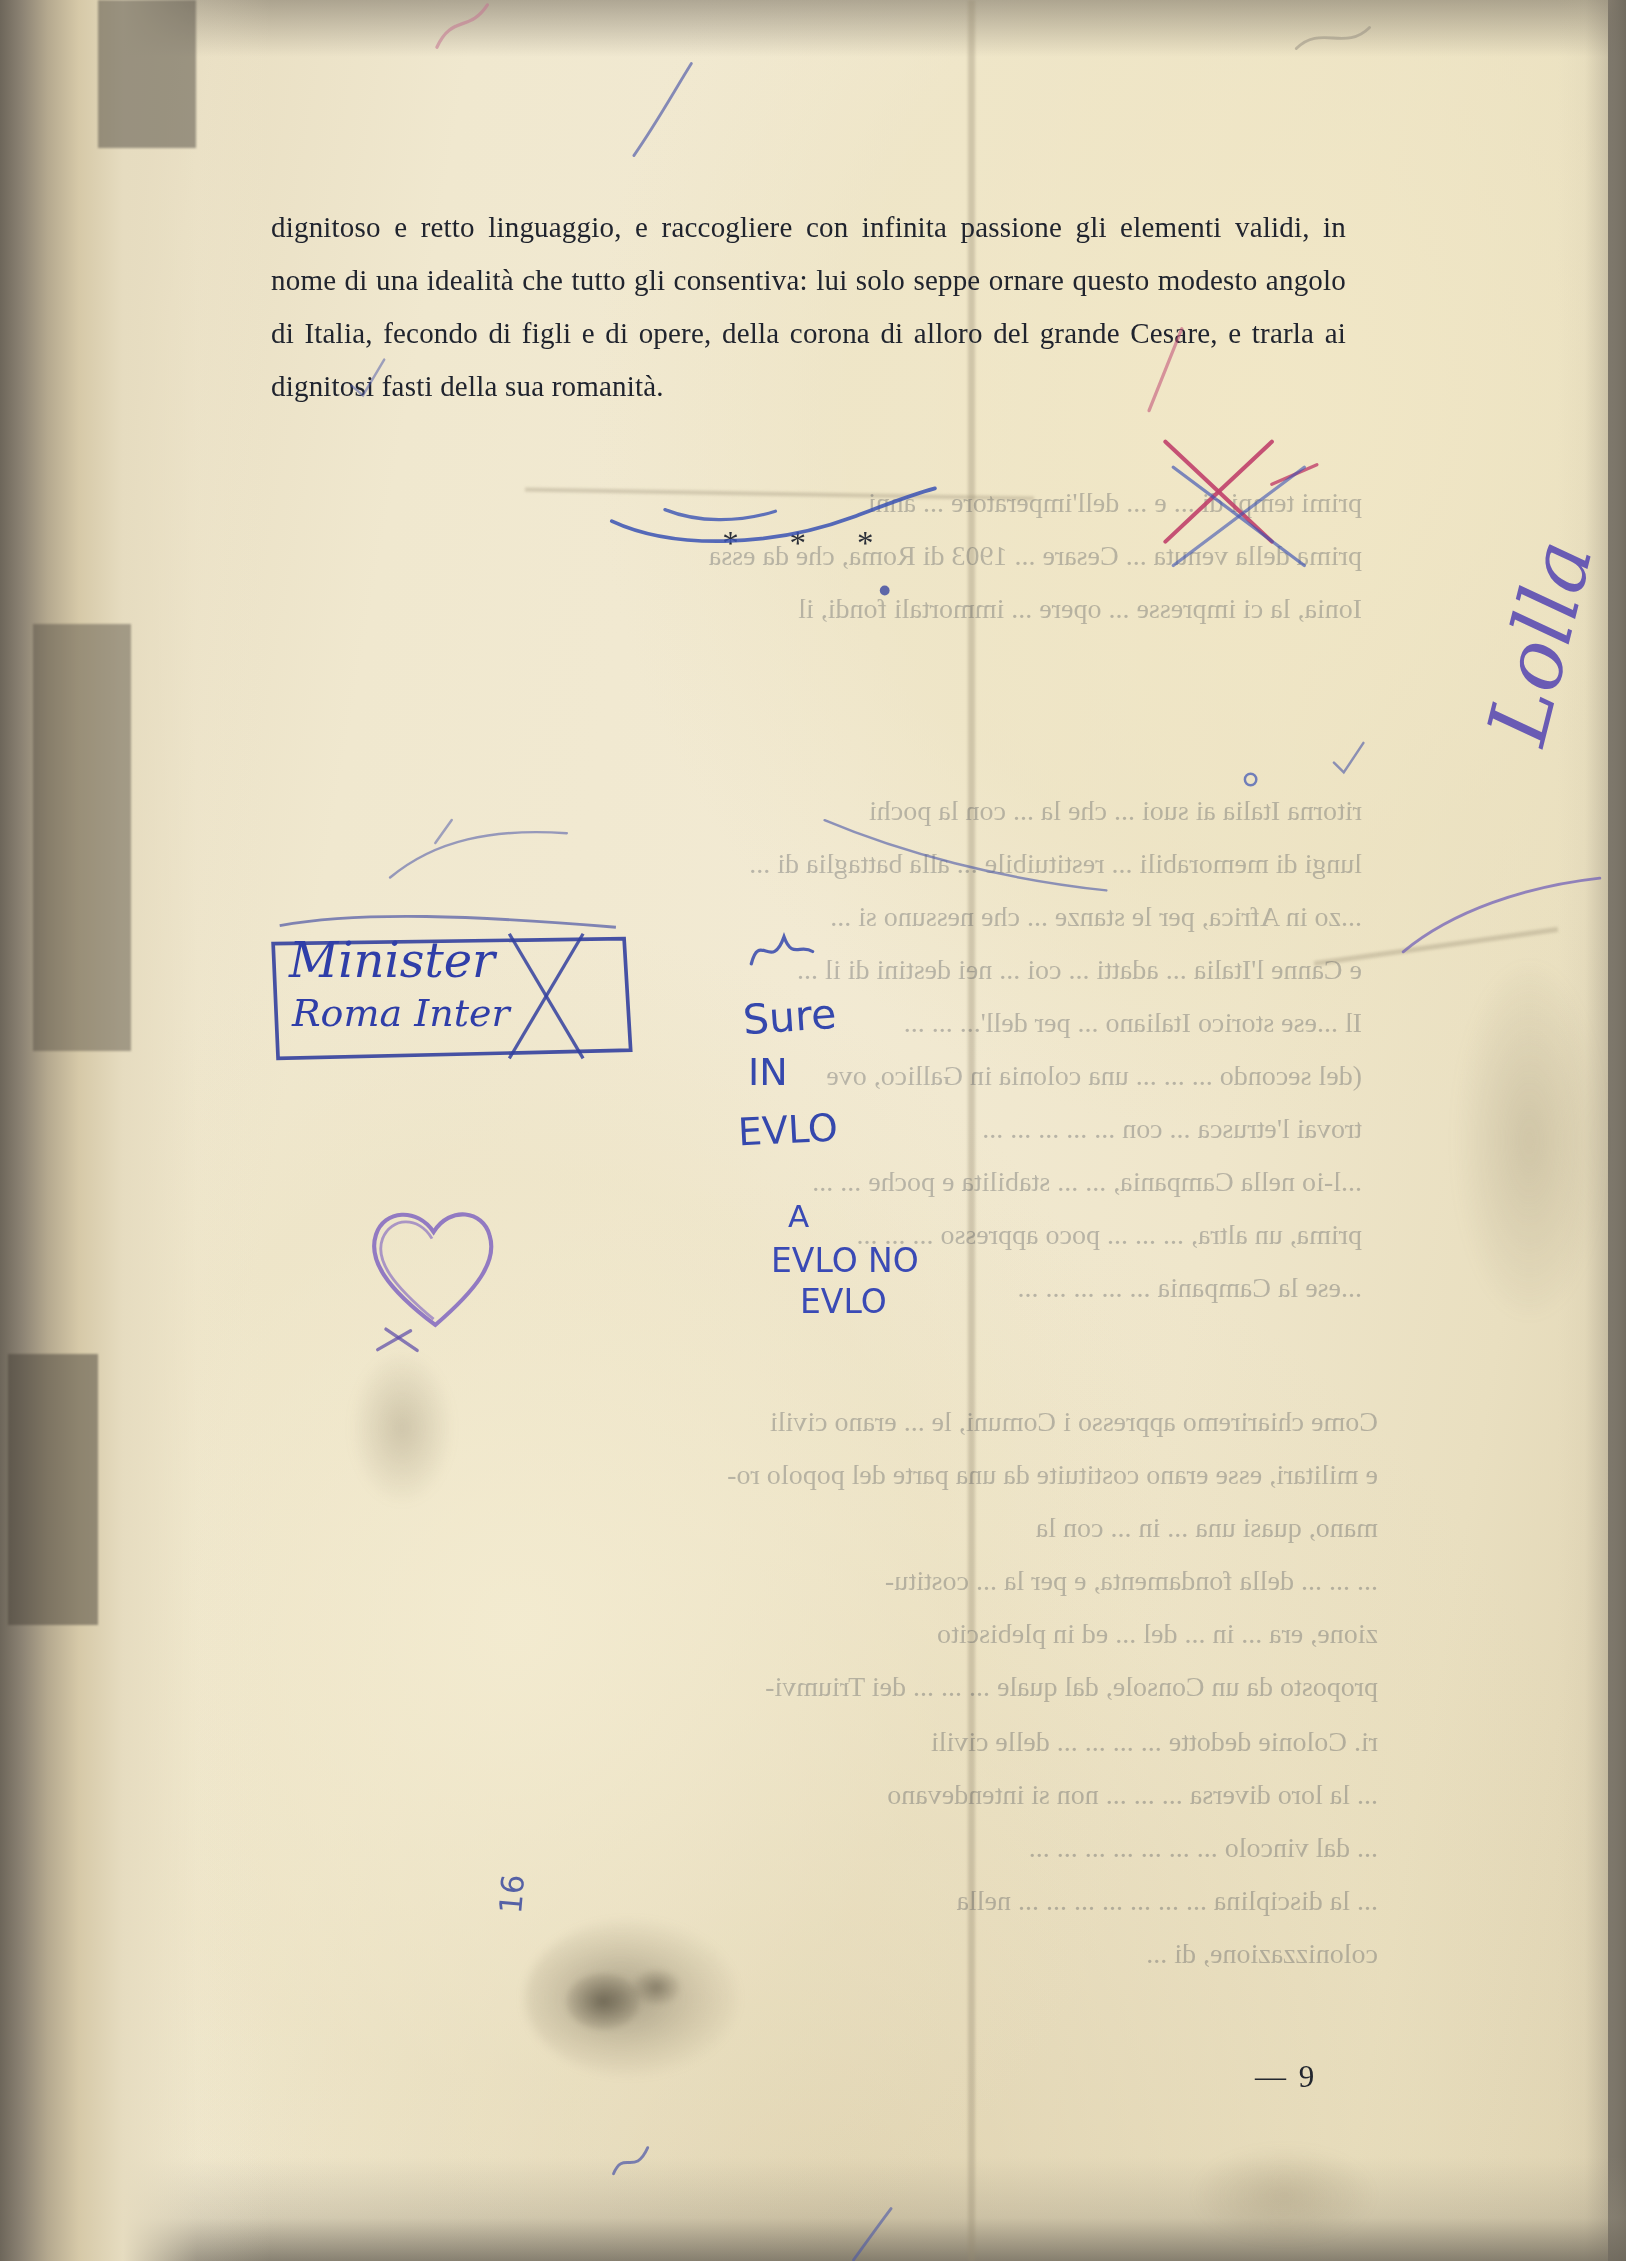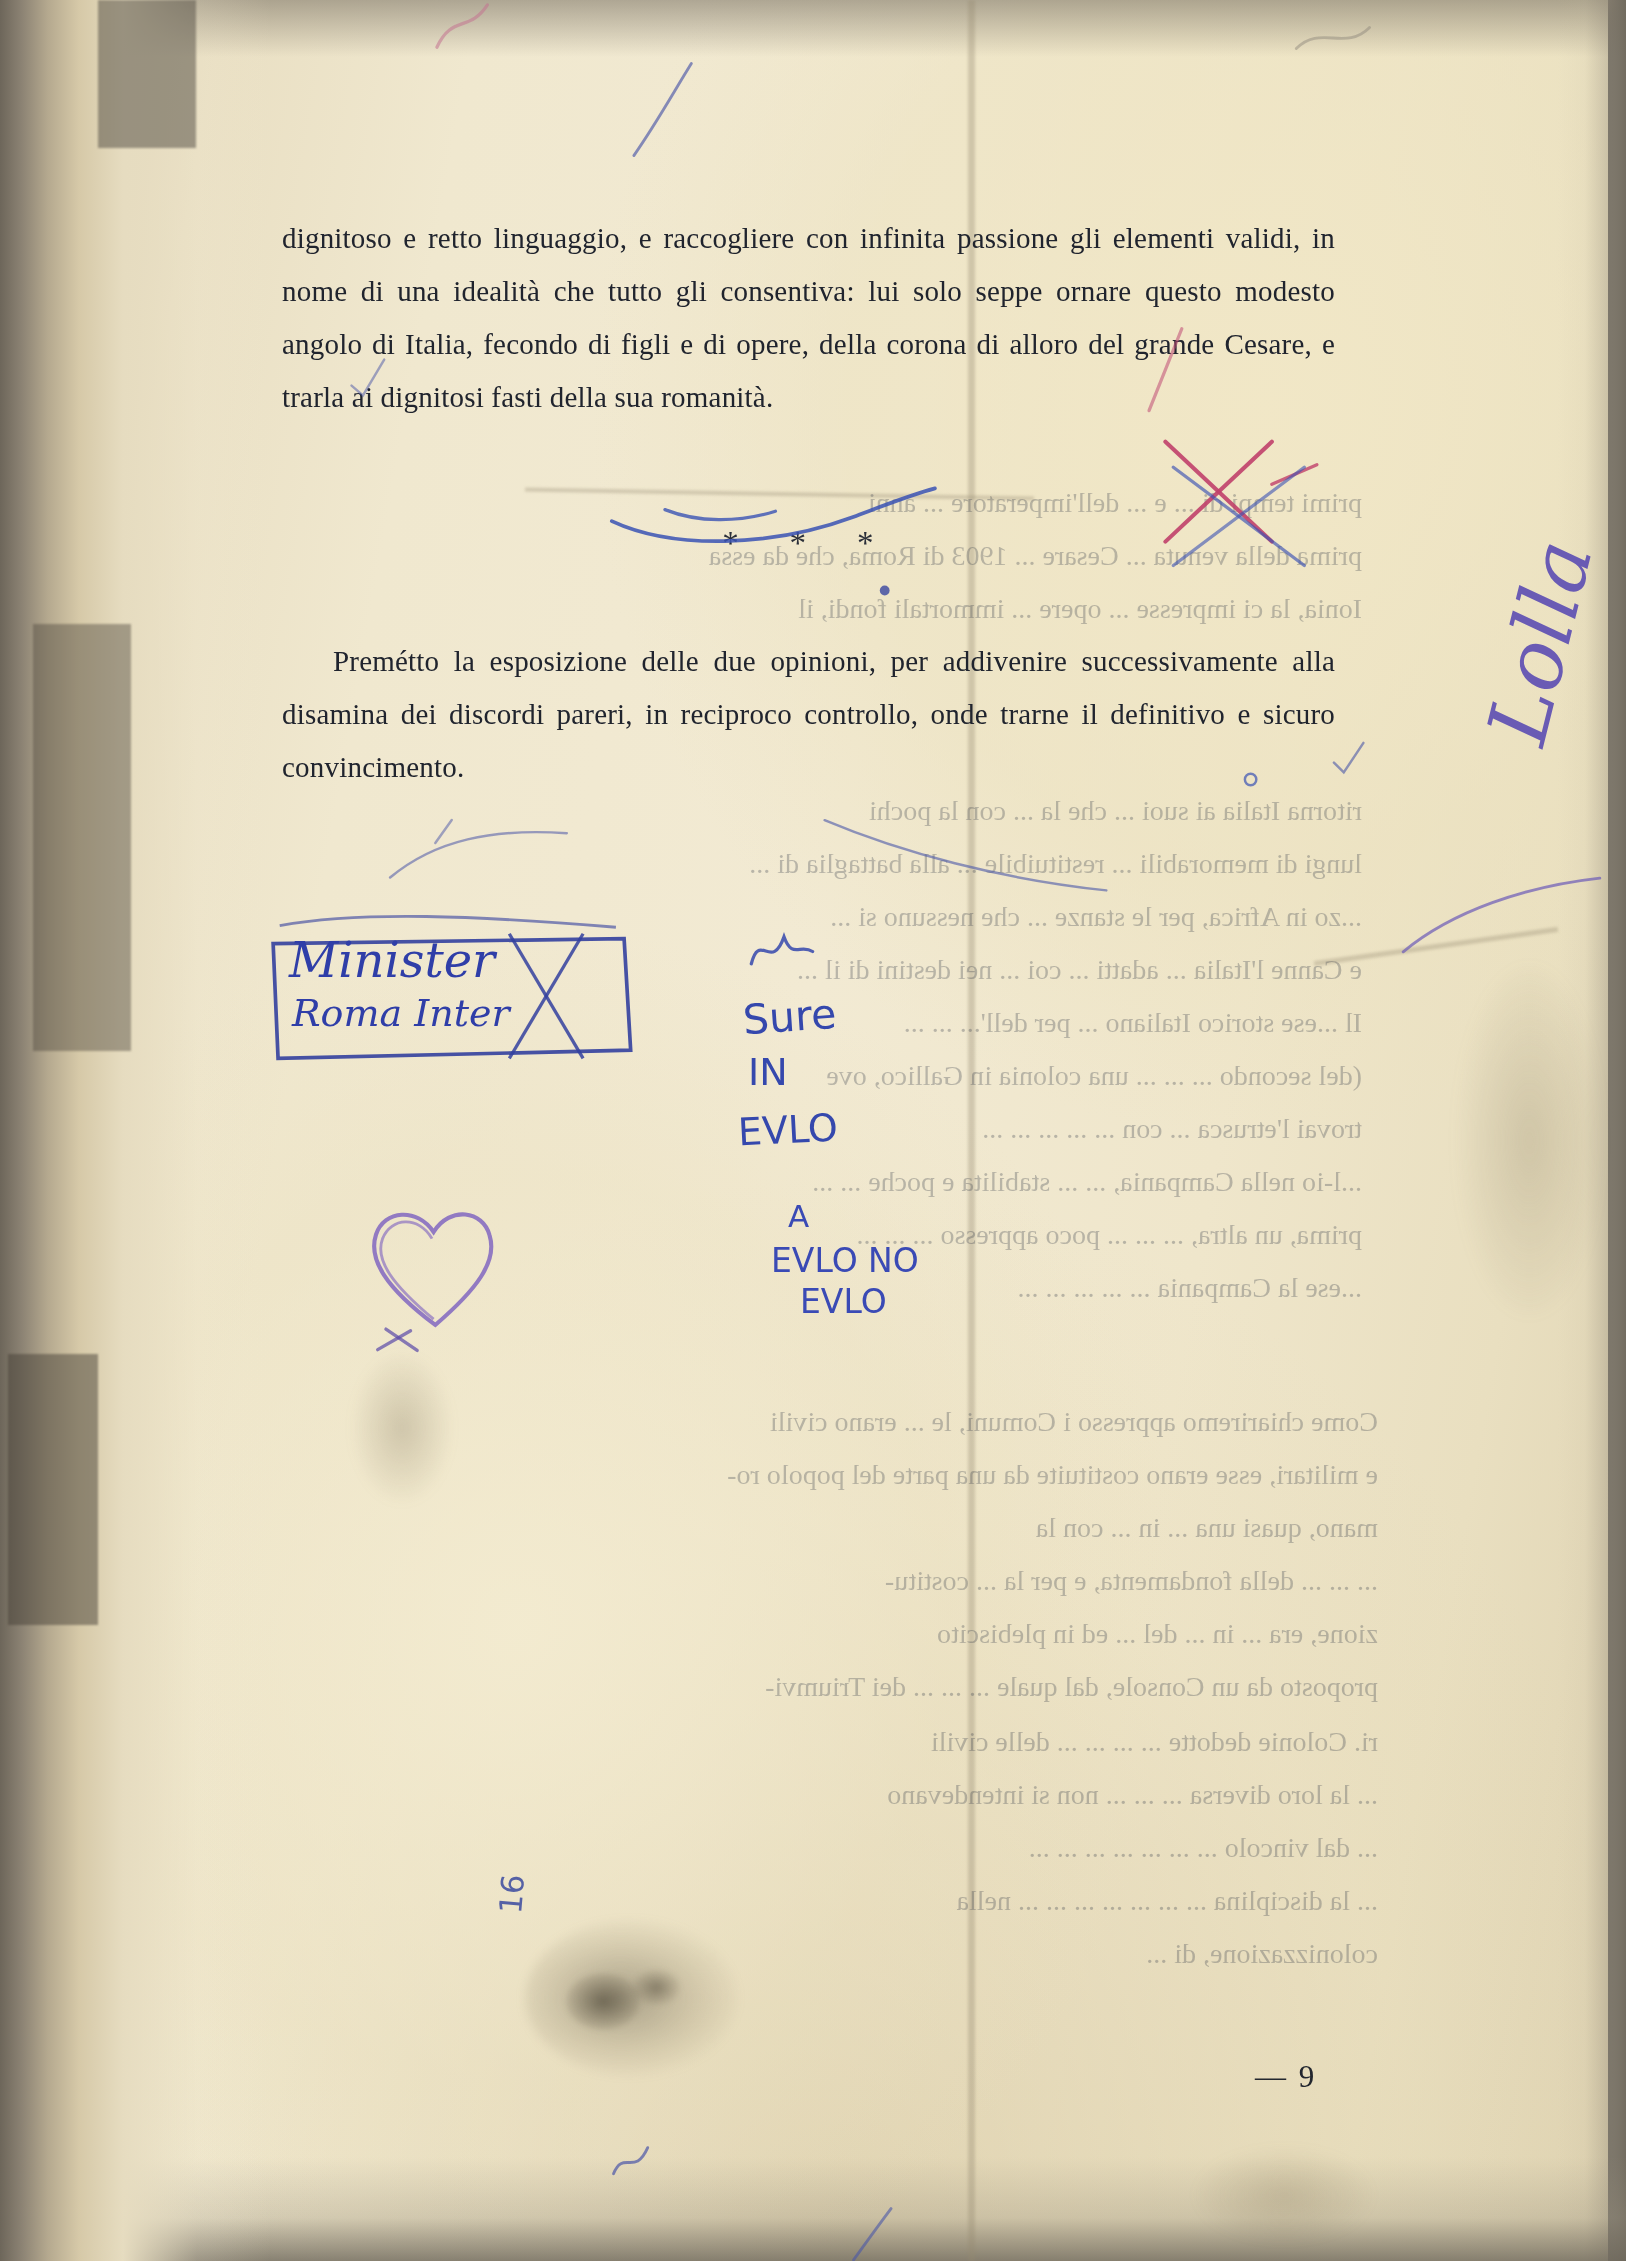--- a/index.html
+++ b/index.html
@@ -80,21 +80,21 @@
   
   .textblock {
     position: absolute;
     color: #20242e;
     font-size: 29px;
     line-height: 53px;
     letter-spacing: 0.2px;
     text-align: justify;
     text-justify: inter-word;
   }
-  .textblock p { margin: 11px; }
+  .textblock p { margin: 0; }
   .indent { text-indent: 51px; }
 
   #para1 { left: 271px; top: 201px; width: 1075px; }
   #stars {
     position: absolute;
     left: 271px; top: 525px; width: 1075px;
     text-align: center;
     color: #2b2f39;
     font-size: 33px;
     letter-spacing: 21.3px;
@@ -218,23 +218,20 @@
     <p>... la disciplina ... ... ... ... ... ... ... nella</p>
     <p>colonizzazione, di ...</p>
   </div>
 
   <div class="textblock" id="para1">
     <p>dignitoso e retto linguaggio, e raccogliere con infinita passione gli elementi validi, in nome di una idealità che tutto gli consentiva: lui solo seppe ornare questo modesto angolo di Italia, fecondo di figli e di opere, della corona di alloro del grande Cesare, e trarla ai dignitosi fasti della sua romanità.</p>
   </div>
 
   <div id="stars">* * *</div>
 
-  <div class="textblock indent" id="para2">
-    <p>Premétto la esposizione delle due opinioni, per addivenire successivamente alla disamina dei discordi pareri, in reciproco controllo, onde trarne il definitivo e sicuro convincimento.</p>
-  </div>
 
   <div id="pagenum">— 9</div>
 
   <svg class="anno" style="left:607px; top:472px;" width="345" height="90" viewBox="0 0 420 110">
     <path d="M5 60 C 80 95, 200 92, 300 55 C 340 40, 370 28, 400 20" fill="none" stroke="#3a52b4" stroke-width="4.5" stroke-linecap="round" opacity="0.85"></path>
     <path d="M70 46 C 110 62, 160 62, 205 48" fill="none" stroke="#3a52b4" stroke-width="4" stroke-linecap="round" opacity="0.8"></path>
   </svg>
 
   <svg class="anno" style="left:1149px; top:427px;" width="172" height="131" viewBox="0 0 210 160">
     <path d="M20 18 L150 140" fill="none" stroke="#c0406a" stroke-width="5" stroke-linecap="round" opacity="0.9"></path>

